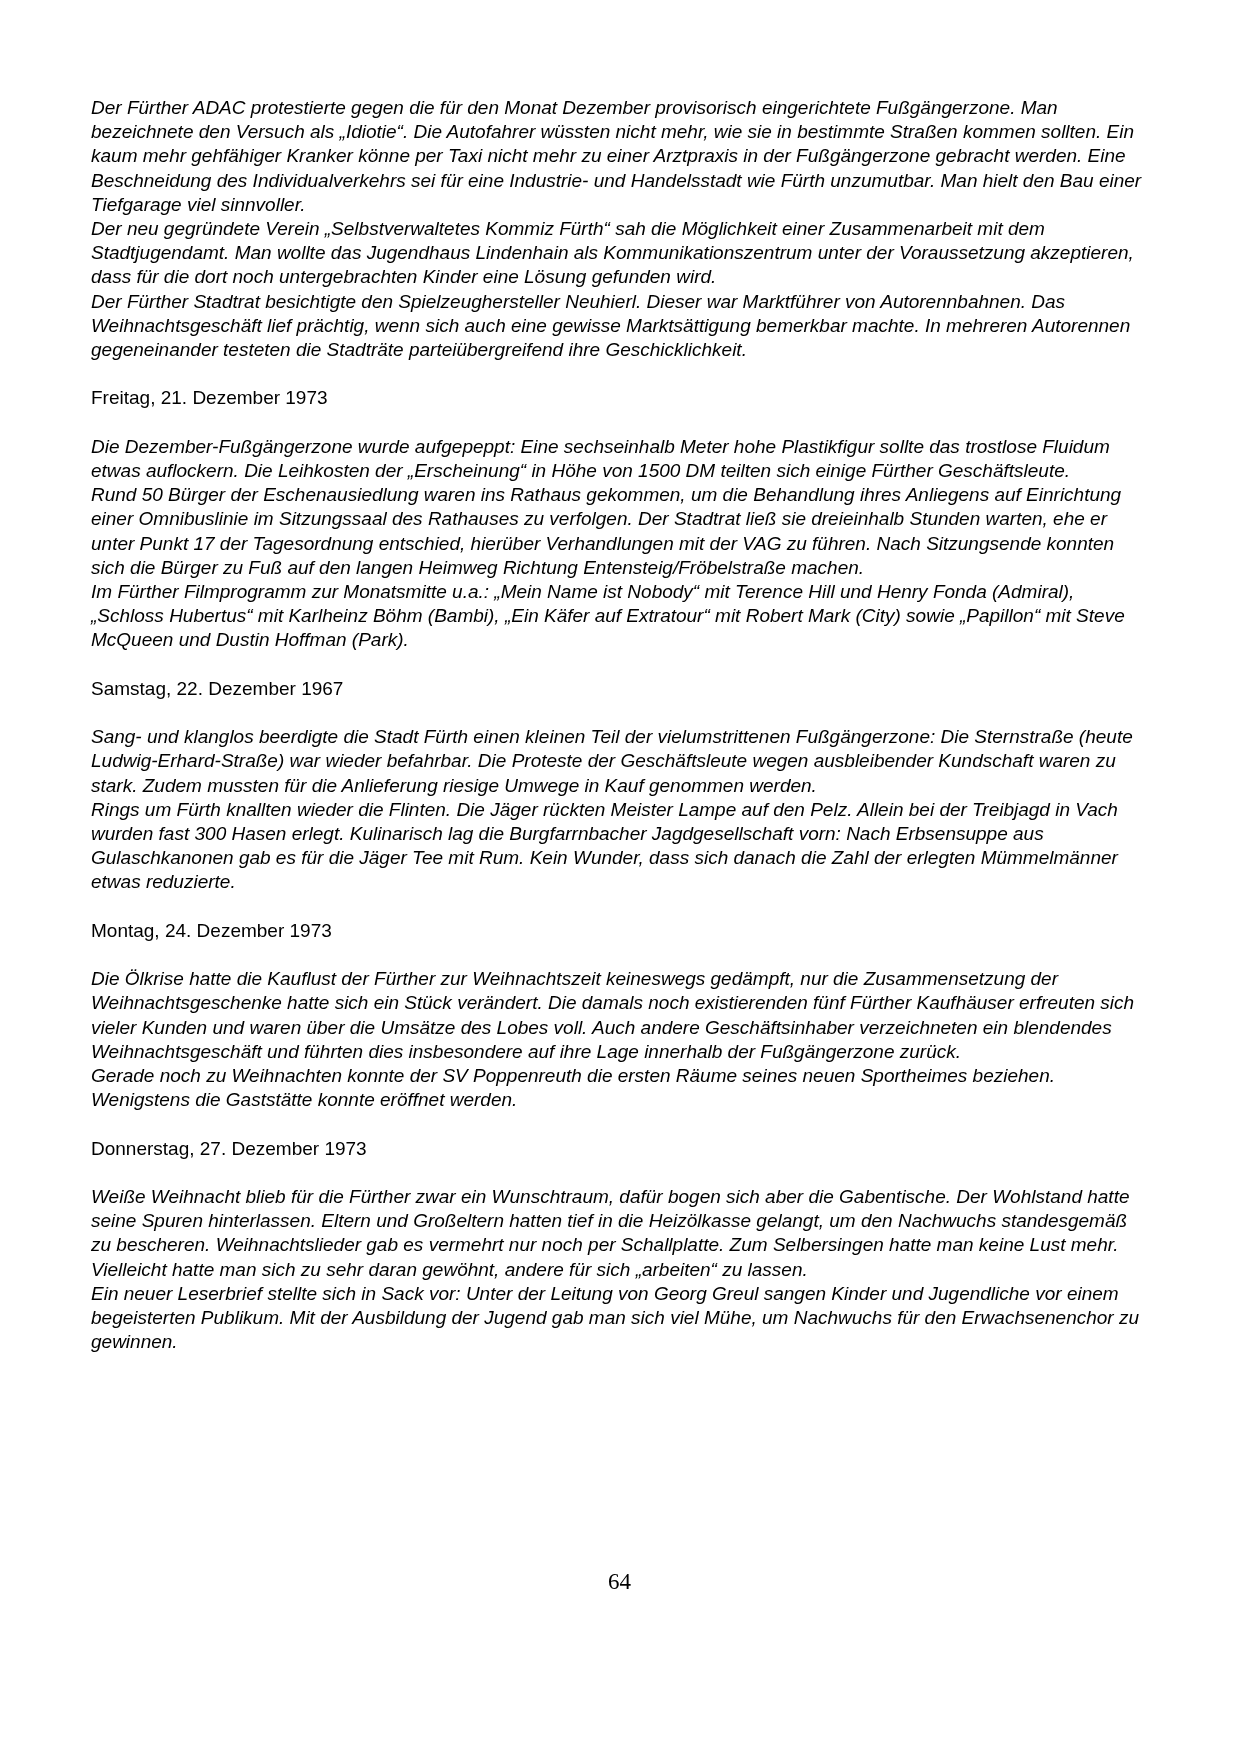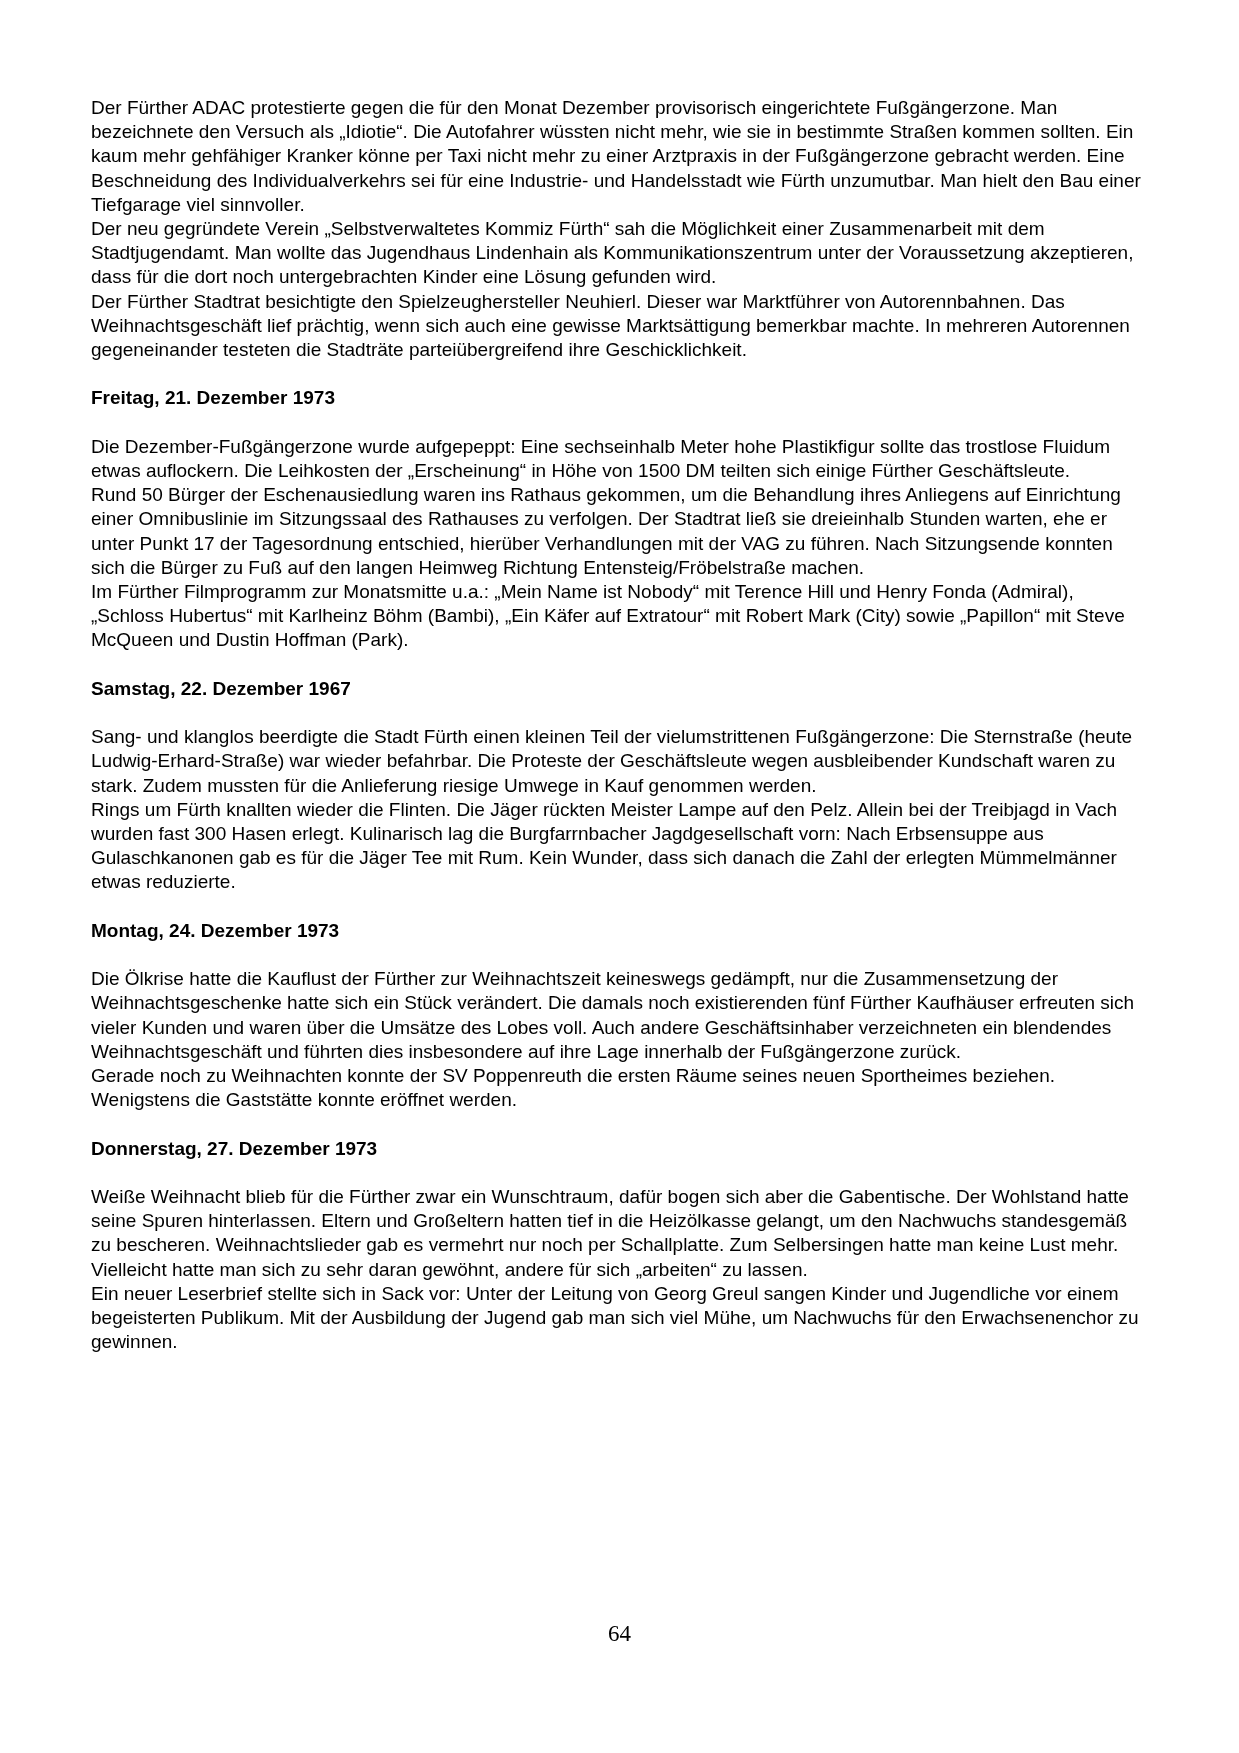--- a/index.html
+++ b/index.html
@@ -16,31 +16,32 @@
     color: #000000;
     padding: 96px 90px 0 91px;
     overflow: hidden;
   }
   .para {
     font-family: "Liberation Sans", sans-serif;
     font-size: 19px;
     line-height: 24.2px;
     margin: 0;
     text-align: left;
+    font-style: italic;
   }
   .heading {
     font-family: "Liberation Sans", sans-serif;
     font-size: 19px;
     line-height: 24.2px;
-    font-weight: bold;
+    font-weight: normal;
     margin: 24.2px 0 24.2px 0;
   }
   .page-number {
     position: absolute;
-    top: 1620px;
+    top: 1568px;
     left: 0;
     width: 1239px;
     text-align: center;
     font-family: "Liberation Serif", serif;
     font-size: 23px;
     line-height: 28px;
     color: #000000;
   }
 </style>
 </head>

